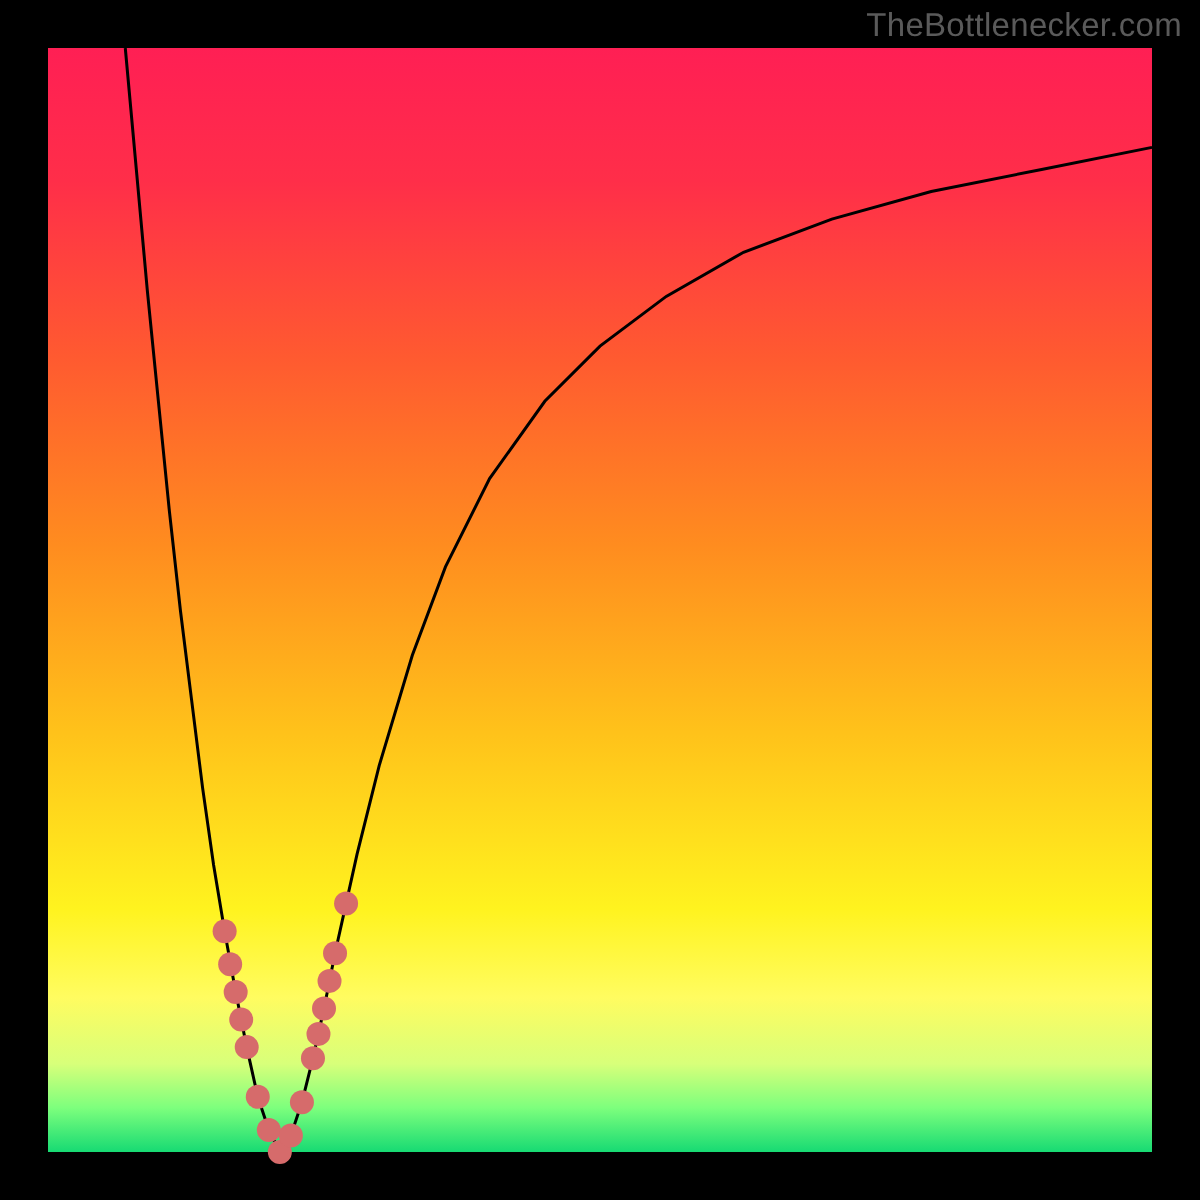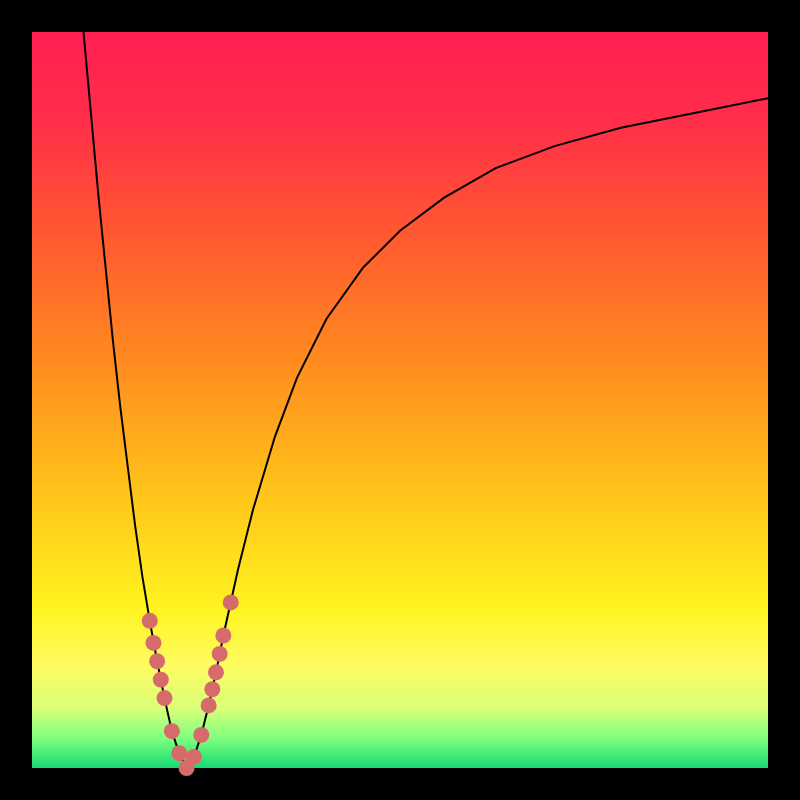--- a/index.html
+++ b/index.html
@@ -65,13 +65,14 @@
         <circle cx="161.92" cy="724.96" r="8" class="dot" style="fill: rgb(214, 107, 107);"></circle>
         <circle cx="169.28" cy="702.88" r="8" class="dot" style="fill: rgb(214, 107, 107);"></circle>
         <circle cx="176.64" cy="673.44" r="8" class="dot" style="fill: rgb(214, 107, 107);"></circle>
         <circle cx="180.32" cy="657.25" r="8" class="dot" style="fill: rgb(214, 107, 107);"></circle>
         <circle cx="184.00" cy="640.32" r="8" class="dot" style="fill: rgb(214, 107, 107);"></circle>
         <circle cx="187.68" cy="621.92" r="8" class="dot" style="fill: rgb(214, 107, 107);"></circle>
         <circle cx="191.36" cy="603.52" r="8" class="dot" style="fill: rgb(214, 107, 107);"></circle>
         <circle cx="198.72" cy="570.40" r="8" class="dot" style="fill: rgb(214, 107, 107);"></circle>
       </svg>
   </div>
+  <div class="watermark">TheBottlenecker.com</div>
 </div>
 
 </body></html>

